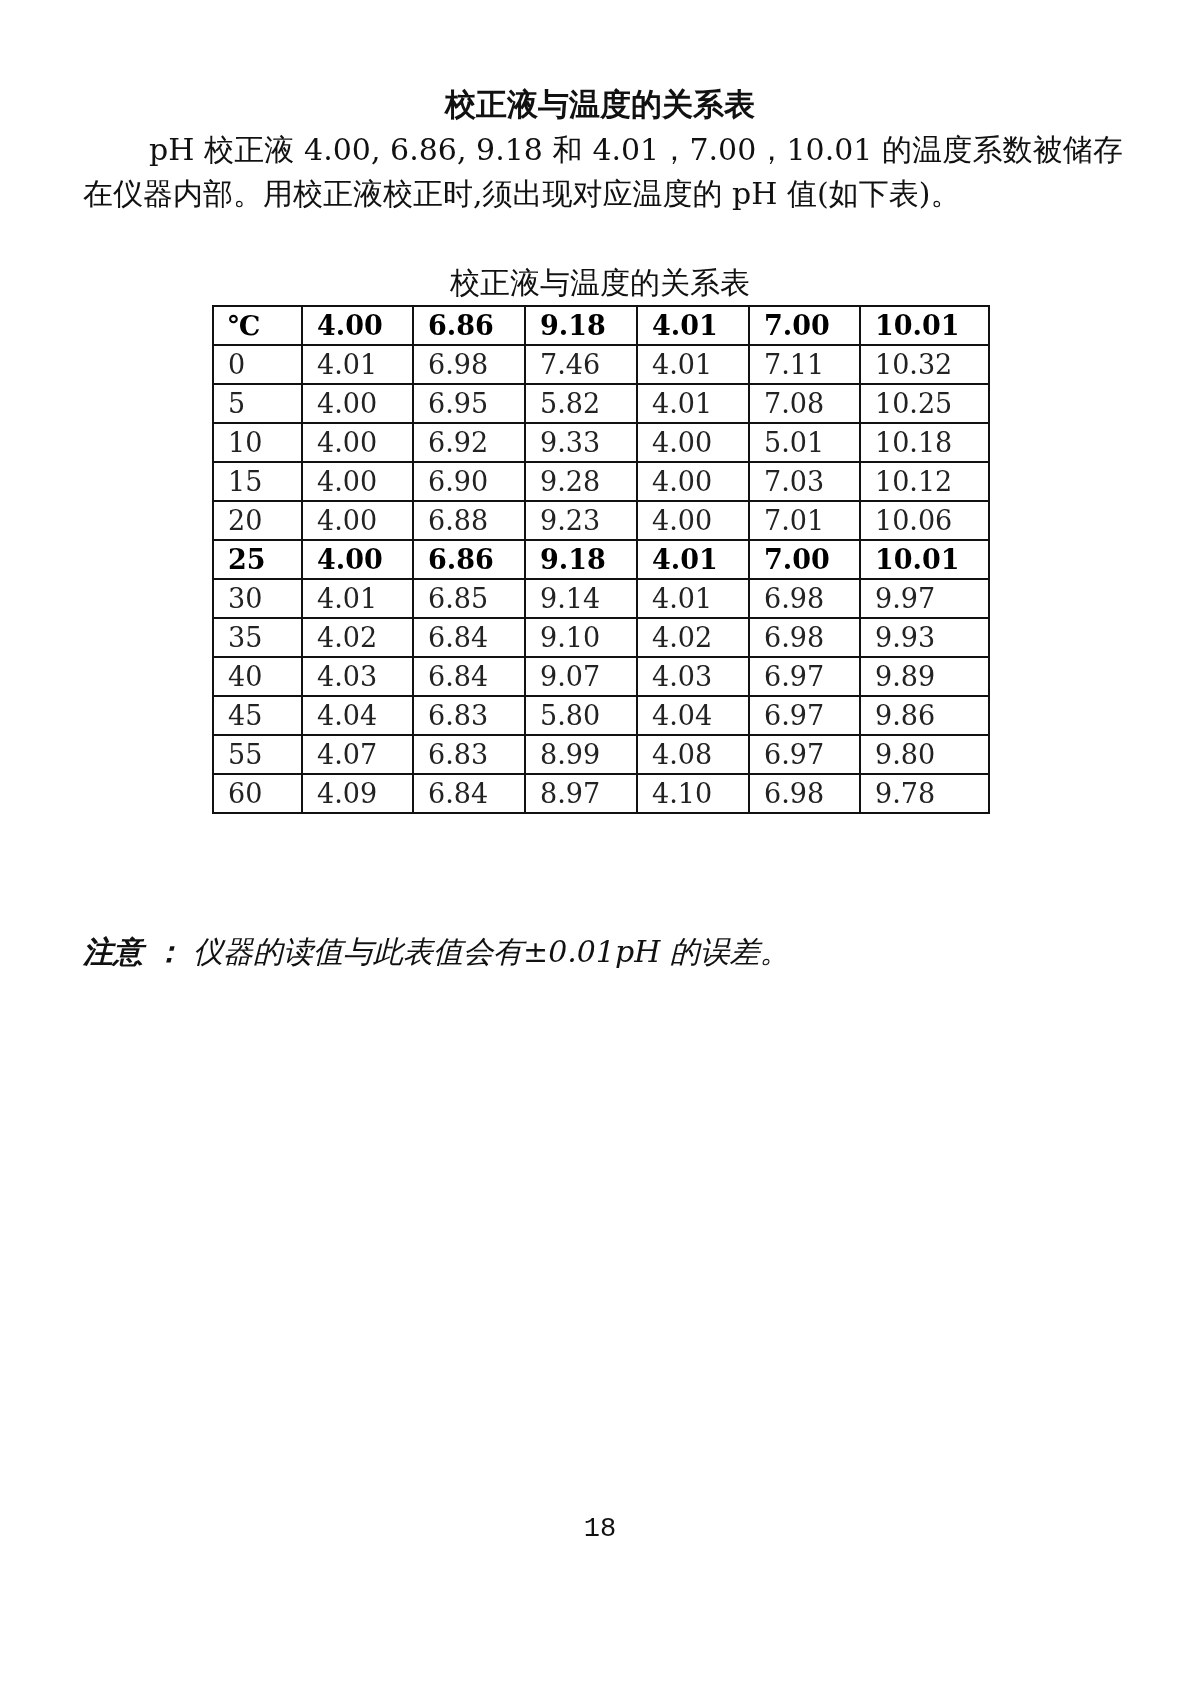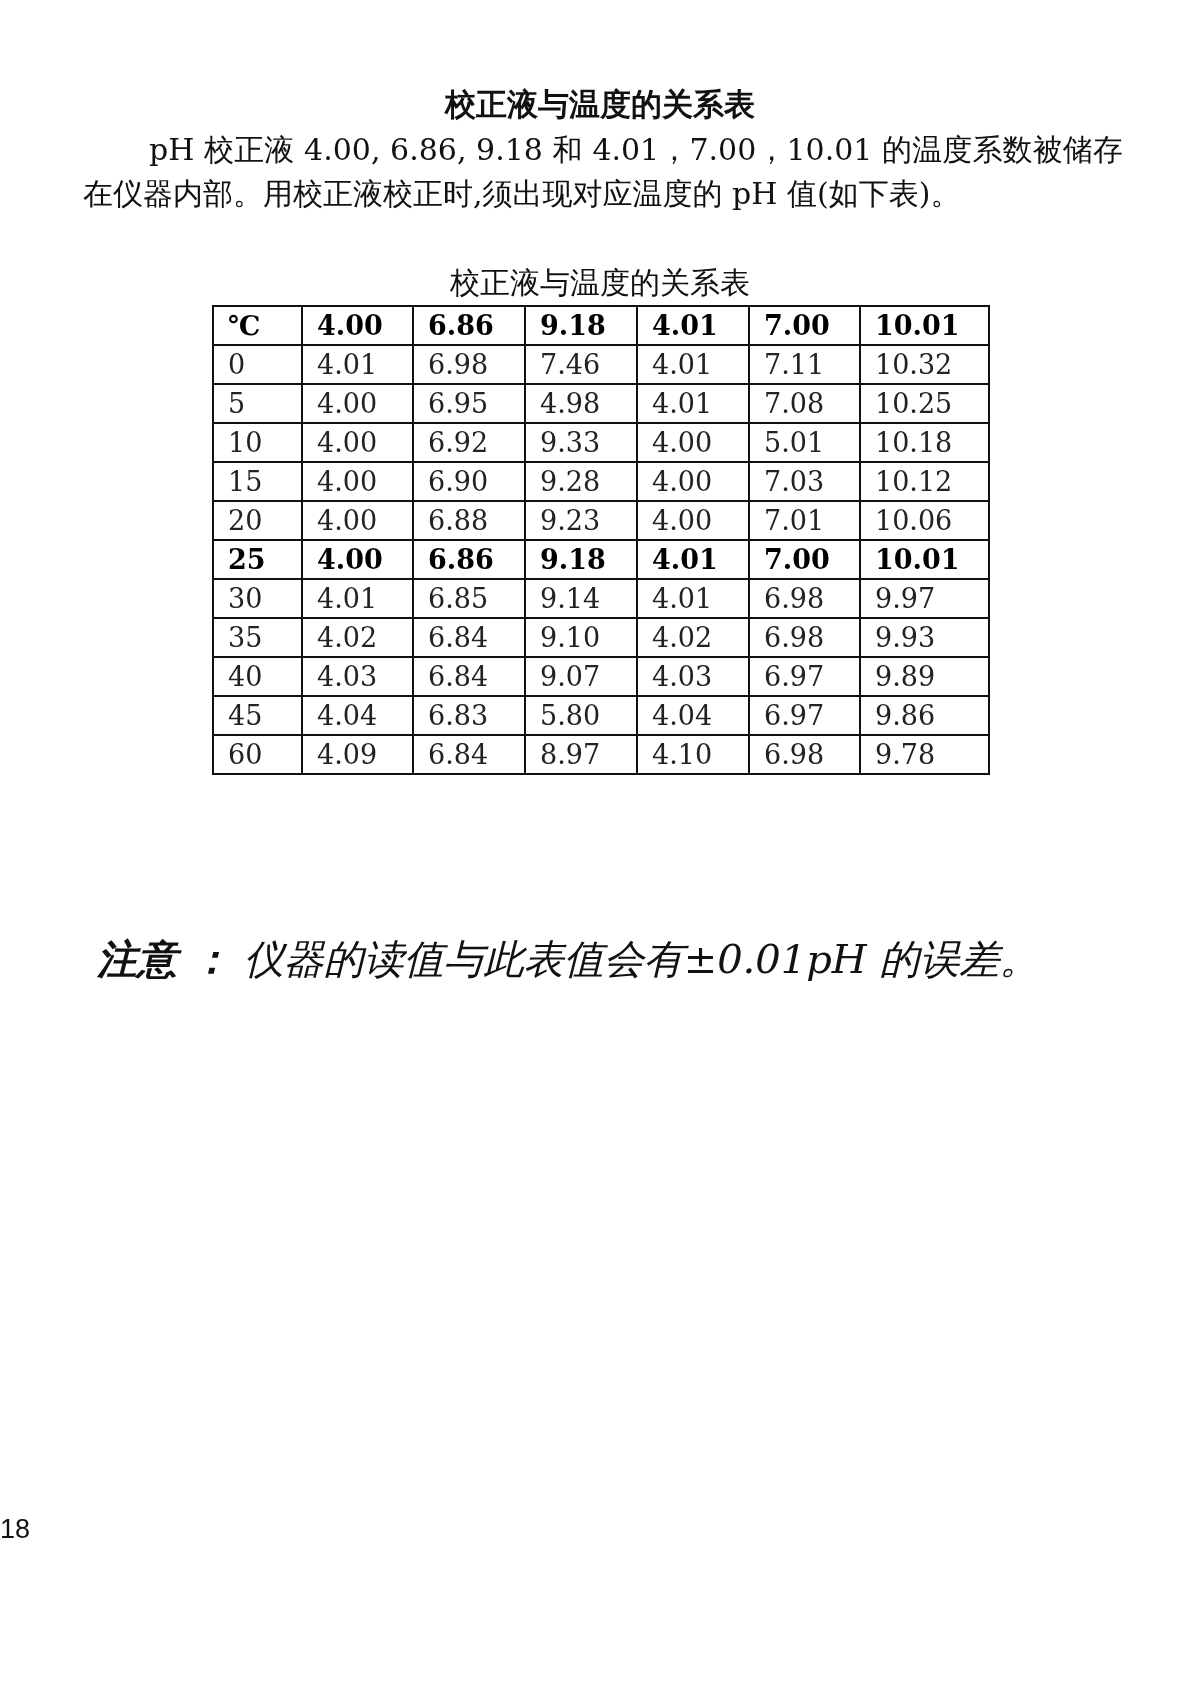--- a/index.html
+++ b/index.html
@@ -27,29 +27,29 @@
     width: 776px;
   }
   table.cal td {
     border: 2px solid #111; height: 37px; padding: 0 0 0 14px;
     font-size: 27px; line-height: 37px; white-space: nowrap; overflow: hidden;
     font-family: "DejaVu Serif", "Liberation Serif", serif; color: #222;
   }
   table.cal td:first-child { padding-left: 14px; }
   table.cal tr.bold td { font-weight: bold; color: #000; }
   .note {
-    position: absolute; left: 97px; top: 932px;
-    font-size: 40px; font-style: italic;
+    position: absolute; left: 83px; top: 932px;
+    font-size: 30px; font-style: italic;
     font-family: "DejaVu Serif", "Liberation Serif", serif;
   }
   .note .label { font-weight: bold; }
   .pagenum {
     position: absolute; left: 0; width: 1200px; top: 1514px;
-    font-size: 27px;
-    font-family: Liberation Sans, sans-serif;
+    text-align: center; font-size: 27px;
+    font-family: Liberation Mono, monospace;
   }
 </style>
 </head>
 <body>
 
 <div class="title">校正液与温度的关系表</div>
 
 <div class="para"><span class="indent"></span><span>pH 校正液 4.00, 6.86, 9.18 和 4.01，7.00，10.01 的温度系数被储存在仪器内部。用校正液校正时,须出现对应温度的 pH 值(如下表)。</span></div>
 
 <div class="caption">校正液与温度的关系表</div>
@@ -80,21 +80,21 @@
         <td>6.98</td>
         <td>7.46</td>
         <td>4.01</td>
         <td>7.11</td>
         <td>10.32</td>
       </tr>
       <tr>
         <td>5</td>
         <td>4.00</td>
         <td>6.95</td>
-        <td>4.98</td>
+        <td>5.82</td>
         <td>4.01</td>
         <td>7.08</td>
         <td>10.25</td>
       </tr>
       <tr>
         <td>10</td>
         <td>4.00</td>
         <td>6.92</td>
         <td>9.33</td>
         <td>4.00</td>
@@ -158,20 +158,29 @@
       <tr>
         <td>45</td>
         <td>4.04</td>
         <td>6.83</td>
         <td>5.80</td>
         <td>4.04</td>
         <td>6.97</td>
         <td>9.86</td>
       </tr>
       <tr>
+        <td>55</td>
+        <td>4.07</td>
+        <td>6.83</td>
+        <td>8.99</td>
+        <td>4.08</td>
+        <td>6.97</td>
+        <td>9.80</td>
+      </tr>
+      <tr>
         <td>60</td>
         <td>4.09</td>
         <td>6.84</td>
         <td>8.97</td>
         <td>4.10</td>
         <td>6.98</td>
         <td>9.78</td>
       </tr>
     </tbody>
 </table>

